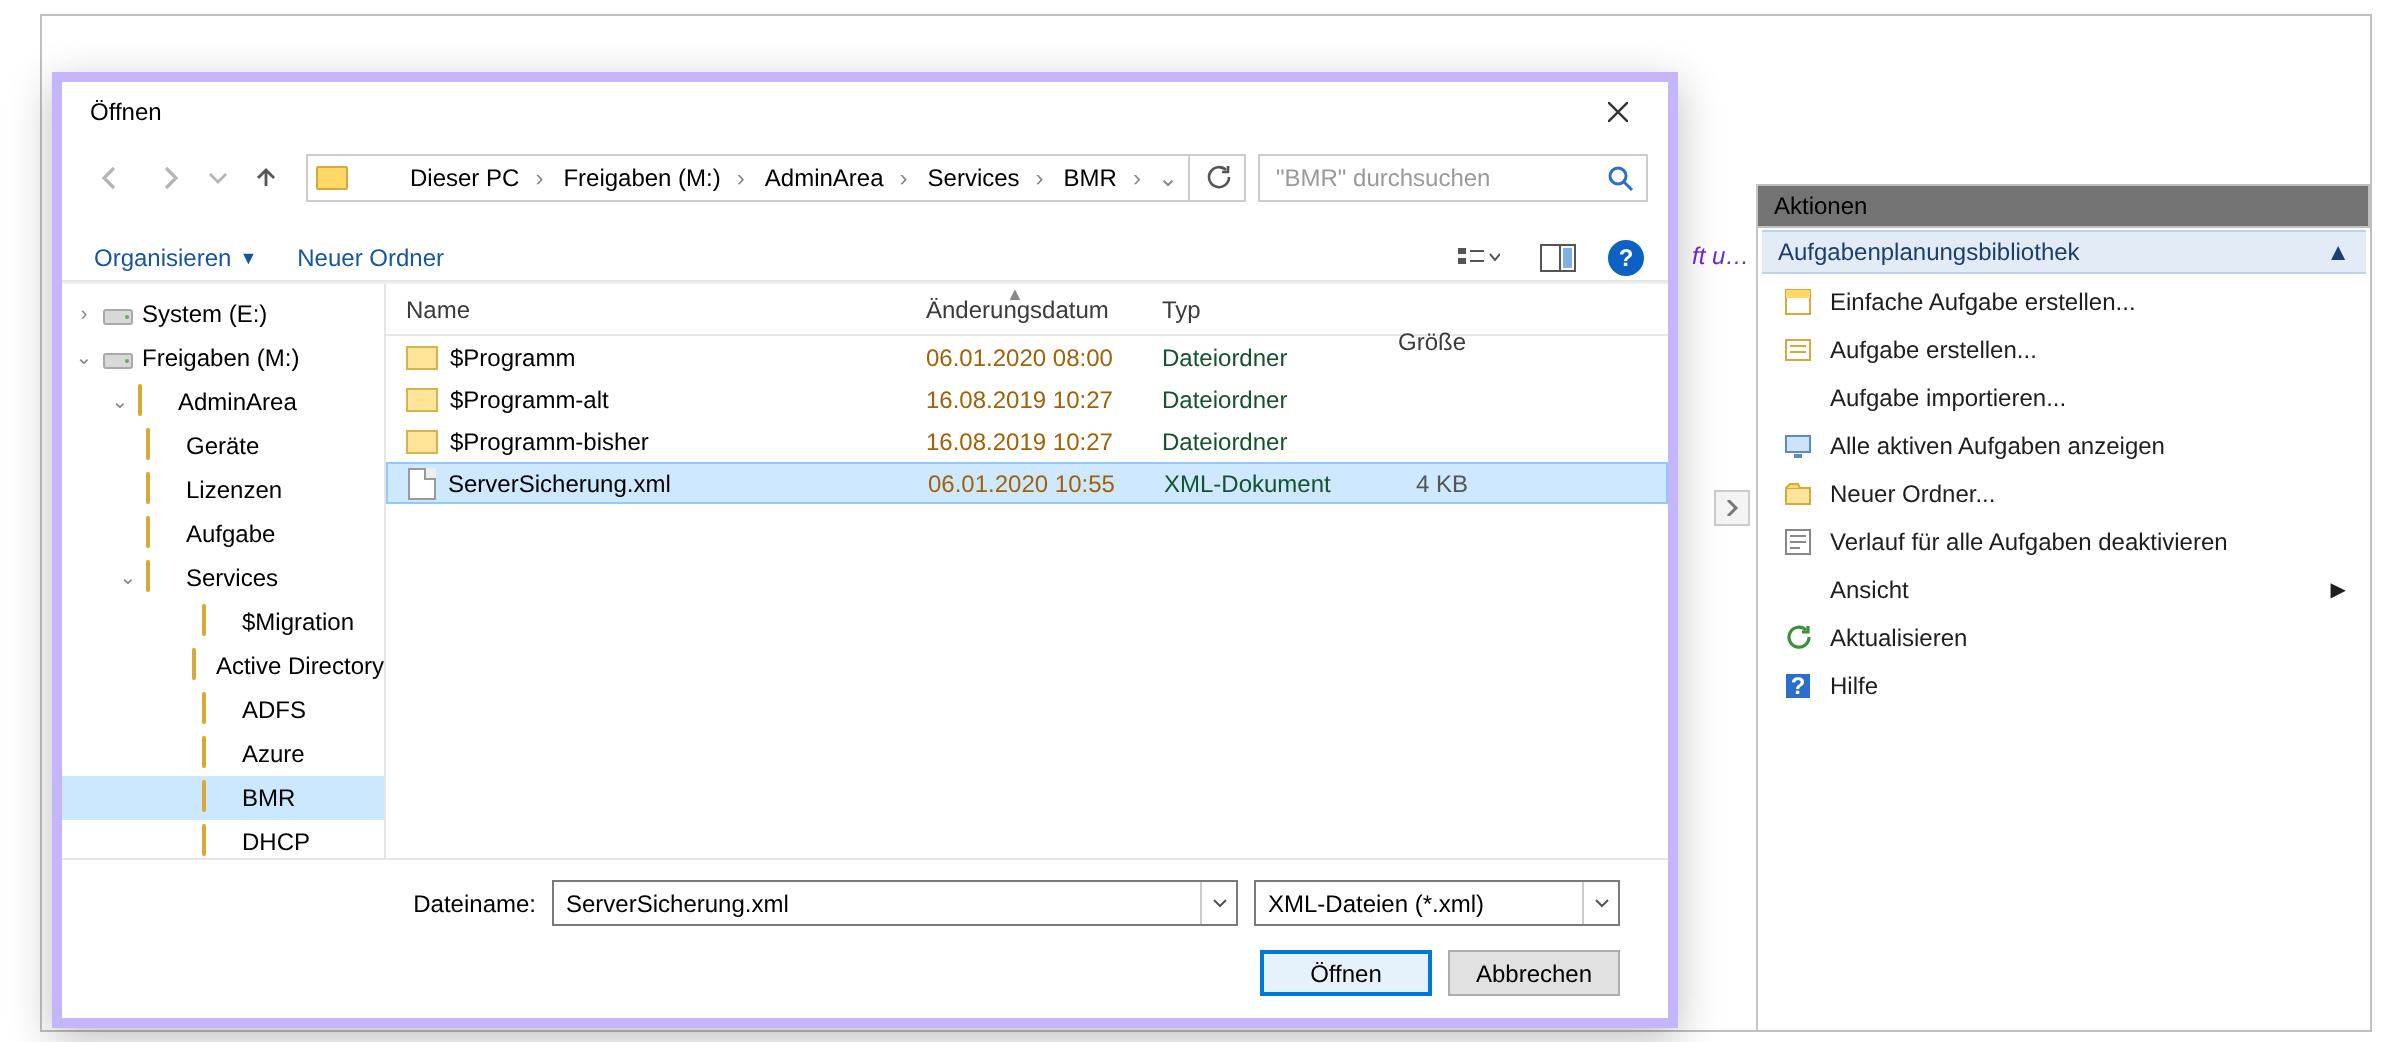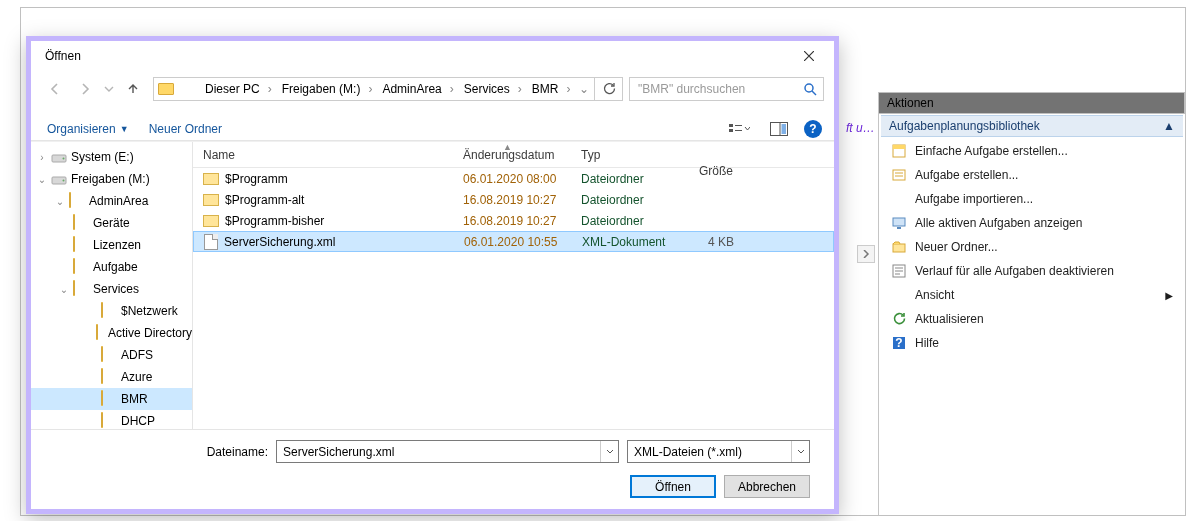--- a/index.html
+++ b/index.html
@@ -328,21 +328,21 @@
           <span>Aufgabe</span>
         </div>
         <div class="tree-item indent2">
           <span class="expand">⌄</span>
           <span class="fico"><span class="folder"></span></span>
           <span>Services</span>
         </div>
         <div class="tree-item indent3">
           <span class="expand"></span>
           <span class="fico"><span class="folder"></span></span>
-          <span>$Netzwerk</span>
+          <span>$Migration</span>
         </div>
         <div class="tree-item indent3">
           <span class="expand"></span>
           <span class="fico"><span class="folder"></span></span>
           <span>Active Directory</span>
         </div>
         <div class="tree-item indent3">
           <span class="expand"></span>
           <span class="fico"><span class="folder"></span></span>
           <span>ADFS</span>

